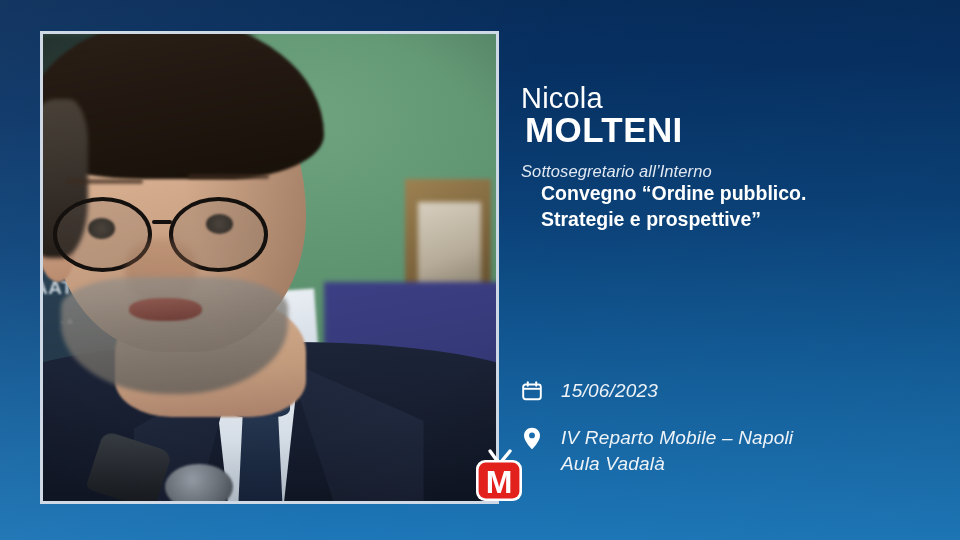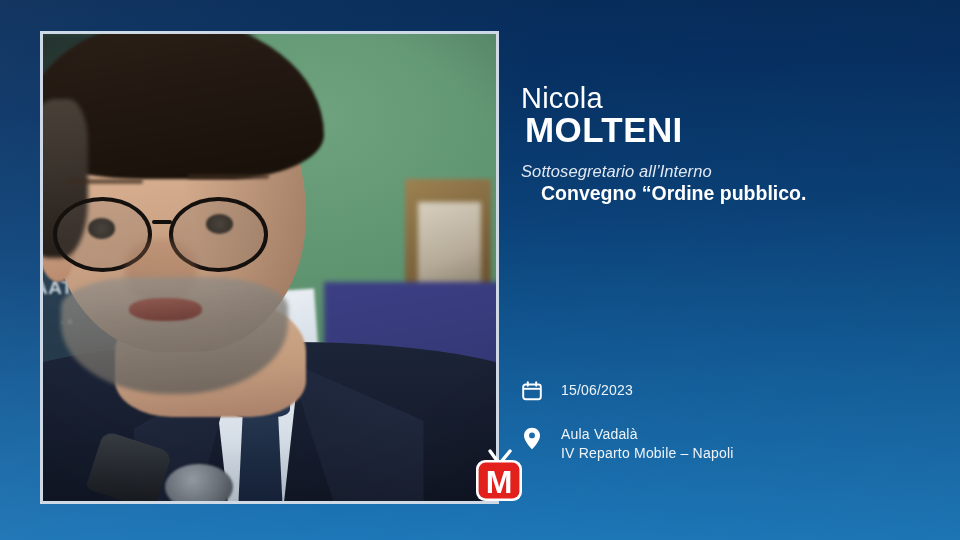--- a/index.html
+++ b/index.html
@@ -295,22 +295,23 @@
   .meta-place {
     position: absolute; left: 0; top: 425px;
     display: flex; align-items: flex-start; gap: 18px;
   }
   .meta-icon {
     width: 22px; height: 26px;
     display: flex; align-items: center; justify-content: center;
     flex: 0 0 22px;
   }
   .meta-text {
-    font-size: 14px; color: #eef3f8; line-height: 1.36;
+    font-size: 19px; color: #eef3f8; line-height: 1.36;
     letter-spacing: .2px;
+    font-style: italic;
   }
 </style>
 </head>
 <body>
 
 <div id="stage">
 
   <div class="video-panel">
     <div class="video-inner">
 
@@ -374,20 +375,21 @@
   </div>
 
   <div class="info">
 
     <div class="first-name">Nicola</div>
     <div class="last-name">MOLTENI</div>
     <div class="role">Sottosegretario all’Interno</div>
 
     <div class="event">
       <div>Convegno “Ordine pubblico.</div>
+      <div>Strategie e prospettive”</div>
     </div>
 
     <div class="meta-date">
       <span class="meta-icon">
         <svg viewBox="0 0 24 24" width="22" height="22">
           <rect x="2.4" y="5" width="19.2" height="16" rx="2.6" ry="2.6" fill="none" stroke="#ffffff" stroke-width="2.1"></rect>
           <line x1="2.4" y1="9.6" x2="21.6" y2="9.6" stroke="#ffffff" stroke-width="2.1"></line>
           <line x1="7.4" y1="2.4" x2="7.4" y2="6.2" stroke="#ffffff" stroke-width="2.1" stroke-linecap="round"></line>
           <line x1="16.6" y1="2.4" x2="16.6" y2="6.2" stroke="#ffffff" stroke-width="2.1" stroke-linecap="round"></line>
         </svg>
@@ -396,19 +398,19 @@
     </div>
 
     <div class="meta-place">
       <span class="meta-icon">
         <svg viewBox="0 0 24 28" width="20" height="25">
           <path d="M12 1.2 C6.6 1.2 2.4 5.4 2.4 10.6 C2.4 17.6 12 26.8 12 26.8 C12 26.8 21.6 17.6 21.6 10.6 C21.6 5.4 17.4 1.2 12 1.2 Z" fill="#ffffff"></path>
           <circle cx="12" cy="10.3" r="3.5" fill="#1a6cac"></circle>
         </svg>
       </span>
       <span class="meta-text">
+        <div>IV Reparto Mobile – Napoli</div>
         <div>Aula Vadalà</div>
-        <div>IV Reparto Mobile – Napoli</div>
       </span>
     </div>
 
   </div>
 </div>
 
 </body></html>

